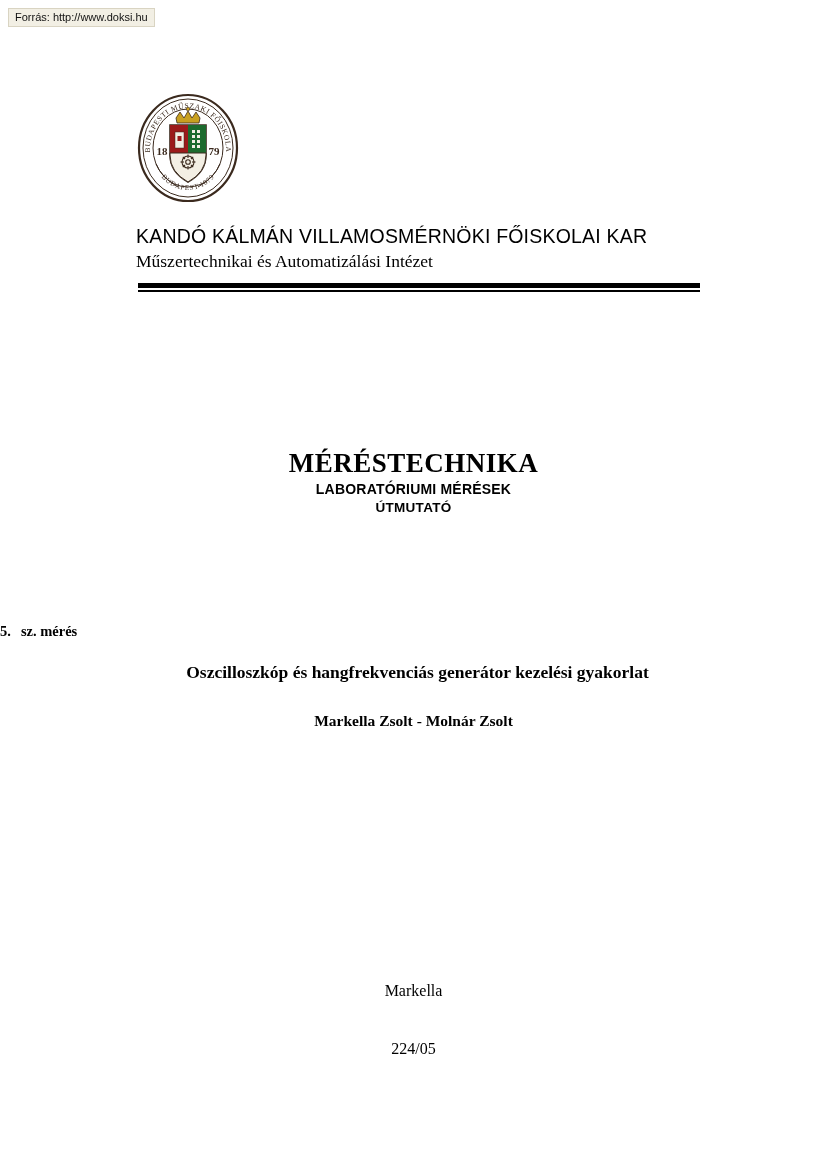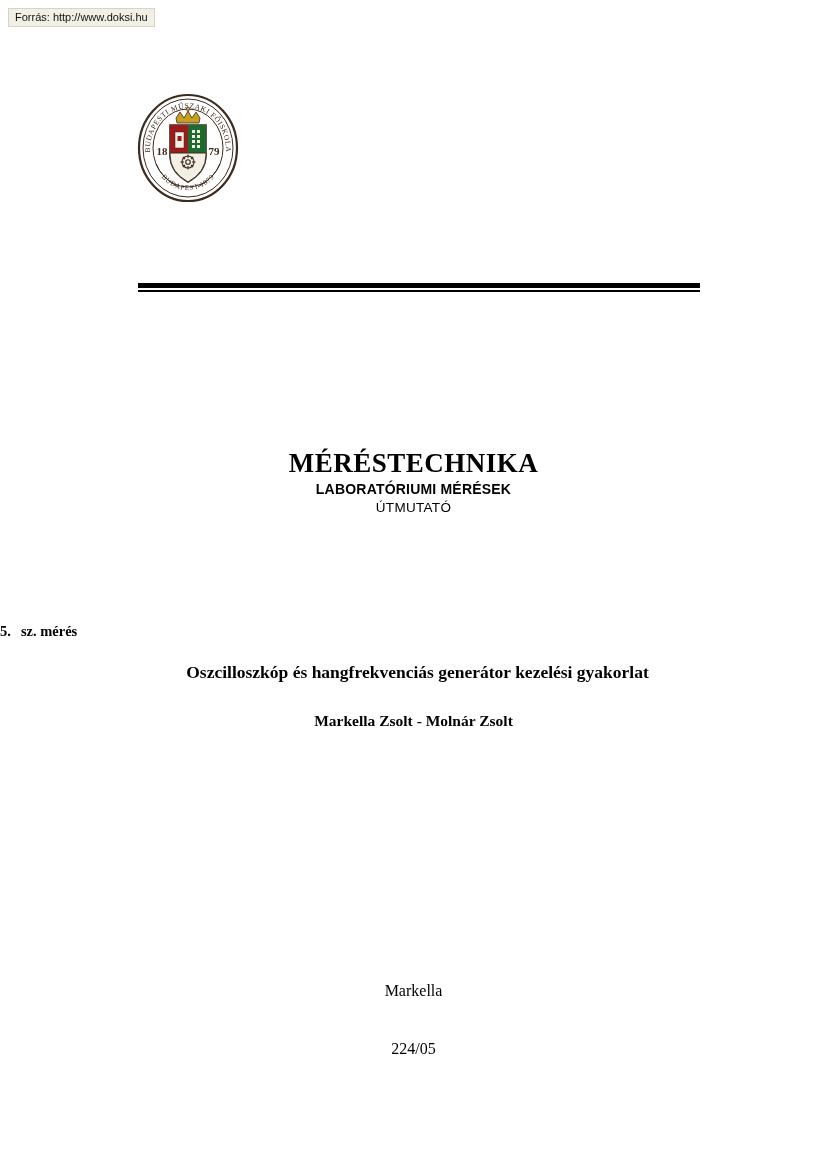--- a/index.html
+++ b/index.html
@@ -99,21 +99,21 @@
   }
   .doc-subtitle {
     font-family: "Liberation Sans", sans-serif;
     font-weight: bold;
     font-size: 14px;
     letter-spacing: 0.2px;
     margin-top: 2px;
   }
   .doc-subsubtitle {
     font-family: "Liberation Sans", sans-serif;
-    font-weight: normal;
+    font-weight: bold;
     font-size: 13.5px;
     letter-spacing: 0.3px;
     margin-top: 3px;
   }
 
   .meas-no {
     position: absolute;
     left: 0;
     top: 623px;
     width: 827px;
@@ -229,20 +229,24 @@
       </g>
 
       <text x="26" y="63" font-family="'Liberation Serif', serif" font-size="11" font-weight="bold" fill="#3b2a1e" text-anchor="middle">18</text>
       <text x="78" y="63" font-family="'Liberation Serif', serif" font-size="11" font-weight="bold" fill="#3b2a1e" text-anchor="middle">79</text>
 
       <path d="M20 72 Q26 86 42 95" stroke="#3b2a1e" stroke-width="1" fill="none"></path>
       <path d="M84 72 Q78 86 62 95" stroke="#3b2a1e" stroke-width="1" fill="none"></path>
     </svg>
   </div>
 
+  <div class="header-block">
+    <div class="faculty-line">KANDÓ KÁLMÁN VILLAMOSMÉRNÖKI FŐISKOLAI KAR</div>
+    <div class="institute-line">Műszertechnikai és Automatizálási Intézet</div>
+  </div>
   <div class="rule-thick"></div>
   <div class="rule-thin"></div>
 
   <div class="title-block">
     <div class="doc-title">MÉRÉSTECHNIKA</div>
     <div class="doc-subtitle">LABORATÓRIUMI MÉRÉSEK</div>
     <div class="doc-subsubtitle">ÚTMUTATÓ</div>
   </div>
 
   <div class="meas-no">

